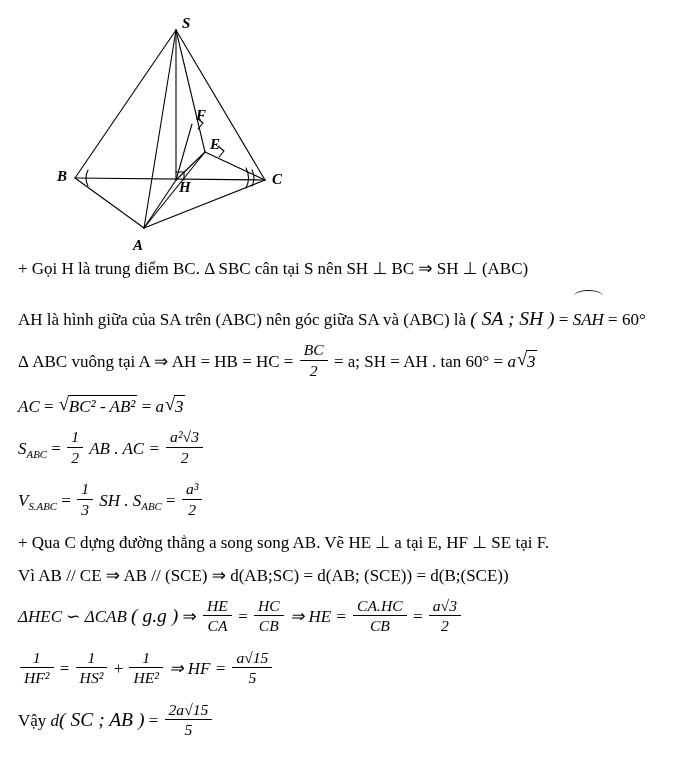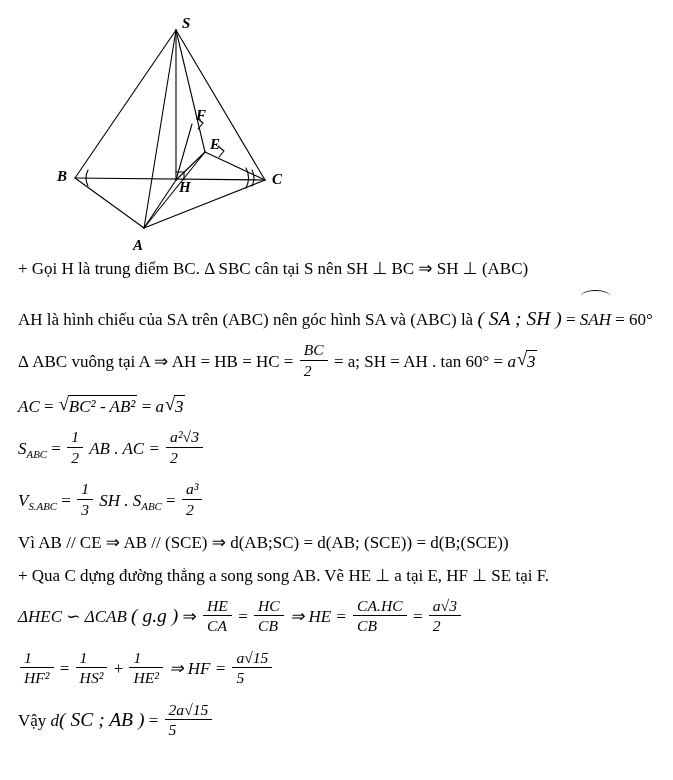--- a/index.html
+++ b/index.html
@@ -53,20 +53,21 @@
     margin: 12px 0 10px 0;
   }
   .math {
     font-style: italic;
     font-family: "Liberation Serif", serif;
   }
   
   .frac {
     display: inline-block;
     vertical-align: middle;
+    text-align: center;
     position: relative;
     top: -0.15em;
     margin: 0 2px;
   }
   .frac .num {
     display: block;
     padding: 0 4px;
     border-bottom: 1px solid #000;
     font-size: 0.92em;
     line-height: 1.25;
@@ -162,21 +163,21 @@
     <span class="fig-label" style="left:179px; top:180px;">H</span>
     <span class="fig-label" style="left:272px; top:172px;">C</span>
     <span class="fig-label" style="left:133px; top:238px;">A</span>
   </div>
 
   <div class="body-text">
 
     <p class="line">+ Gọi H là trung điểm BC. Δ SBC cân tại S nên SH ⊥ BC ⇒ SH ⊥ (ABC)</p>
 
     <p class="line">
-      <span>AH là hình chiếu của SA trên (ABC) nên góc hình SA và (ABC) là</span>
+      <span>AH là hình giữa của SA trên (ABC) nên góc giữa SA và (ABC) là</span>
       <span class="big-paren math">( SA ; SH )</span>
       <span>=</span>
       <span class="overline-ang math"><span class="arc"></span><span>SAH</span></span>
       <span>= 60°</span>
     </p>
 
     <p class="line tall">
       <span>Δ ABC vuông tại A ⇒ AH = HB = HC =</span>
       <span class="frac">
         <span class="num math">BC</span>
@@ -216,22 +217,22 @@
         <span class="den math">3</span>
       </span>
       <span class="math"><span>SH . S</span><sub class="sb">ABC</sub></span>
       <span>=</span>
       <span class="frac">
         <span class="num math">a³</span>
         <span class="den math">2</span>
       </span>
     </p>
 
+    <p class="line">+ Qua C dựng đường thẳng a song song AB. Vẽ HE ⊥ a tại E, HF ⊥ SE tại F.</p>
     <p class="line">Vì AB // CE ⇒ AB // (SCE) ⇒ d(AB;SC) = d(AB; (SCE)) = d(B;(SCE))</p>
-    <p class="line">+ Qua C dựng đường thẳng a song song AB. Vẽ HE ⊥ a tại E, HF ⊥ SE tại F.</p>
 
     <p class="line tall">
       <span class="math">ΔHEC</span>
       <span>∽</span>
       <span class="math">ΔCAB</span>
       <span class="math big-paren">( g.g )</span>
       <span>⇒</span>
       <span class="frac">
         <span class="num math">HE</span>
         <span class="den math">CA</span>

